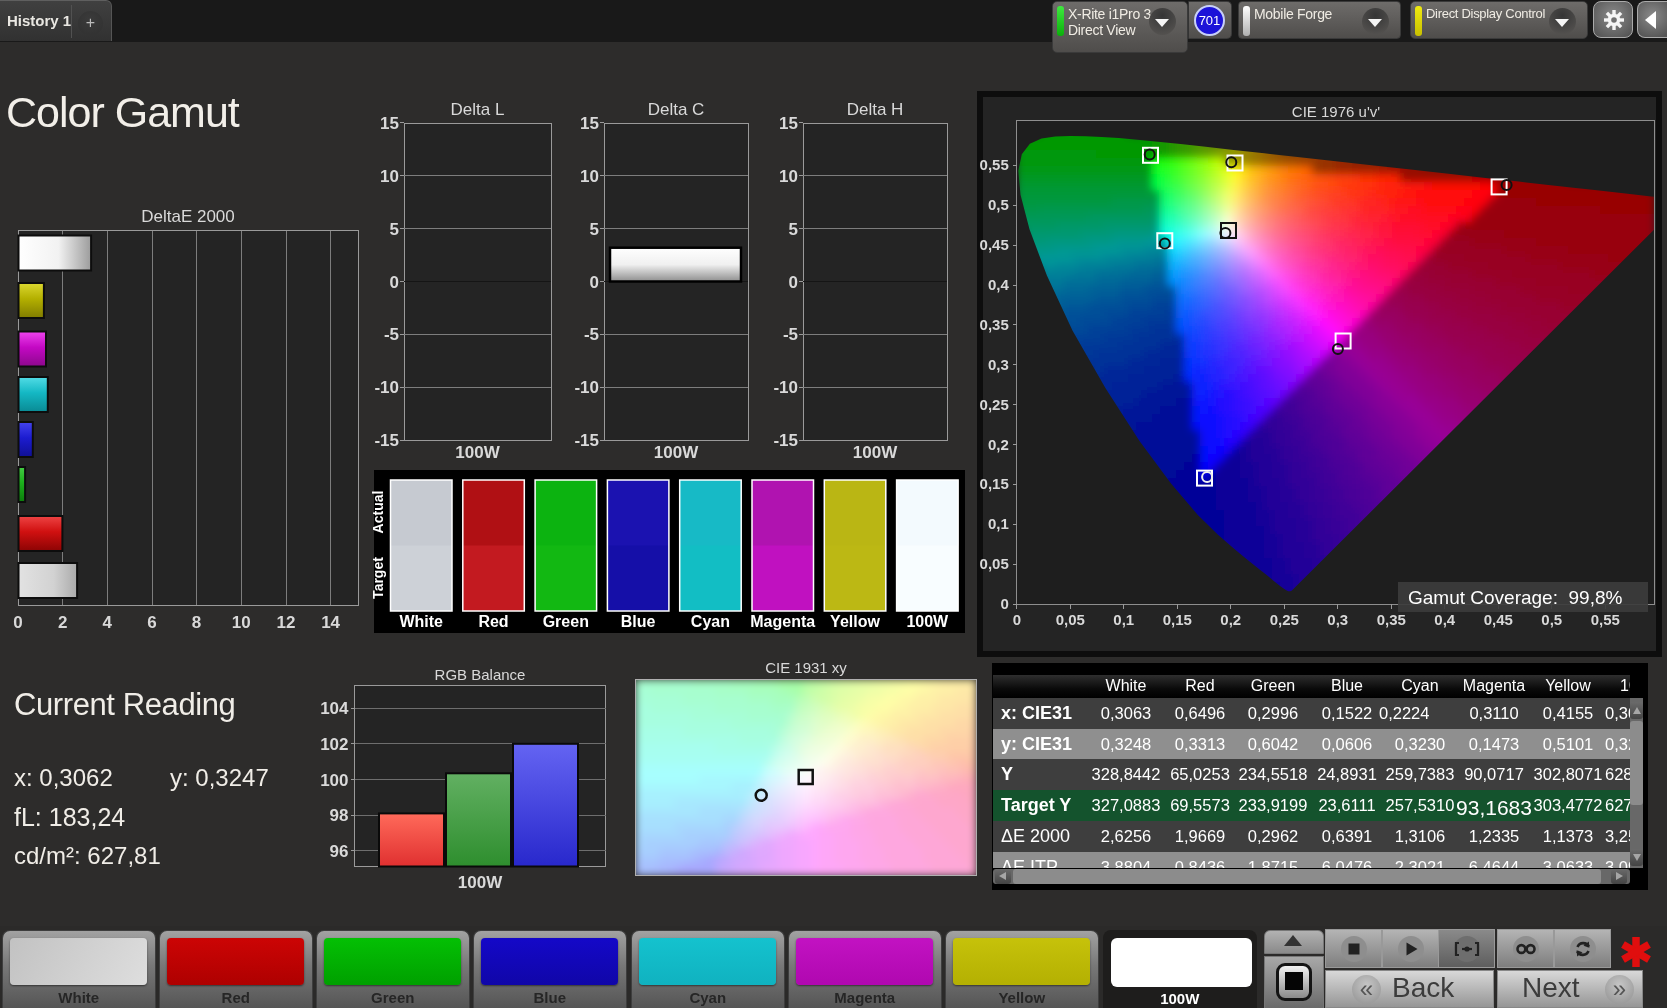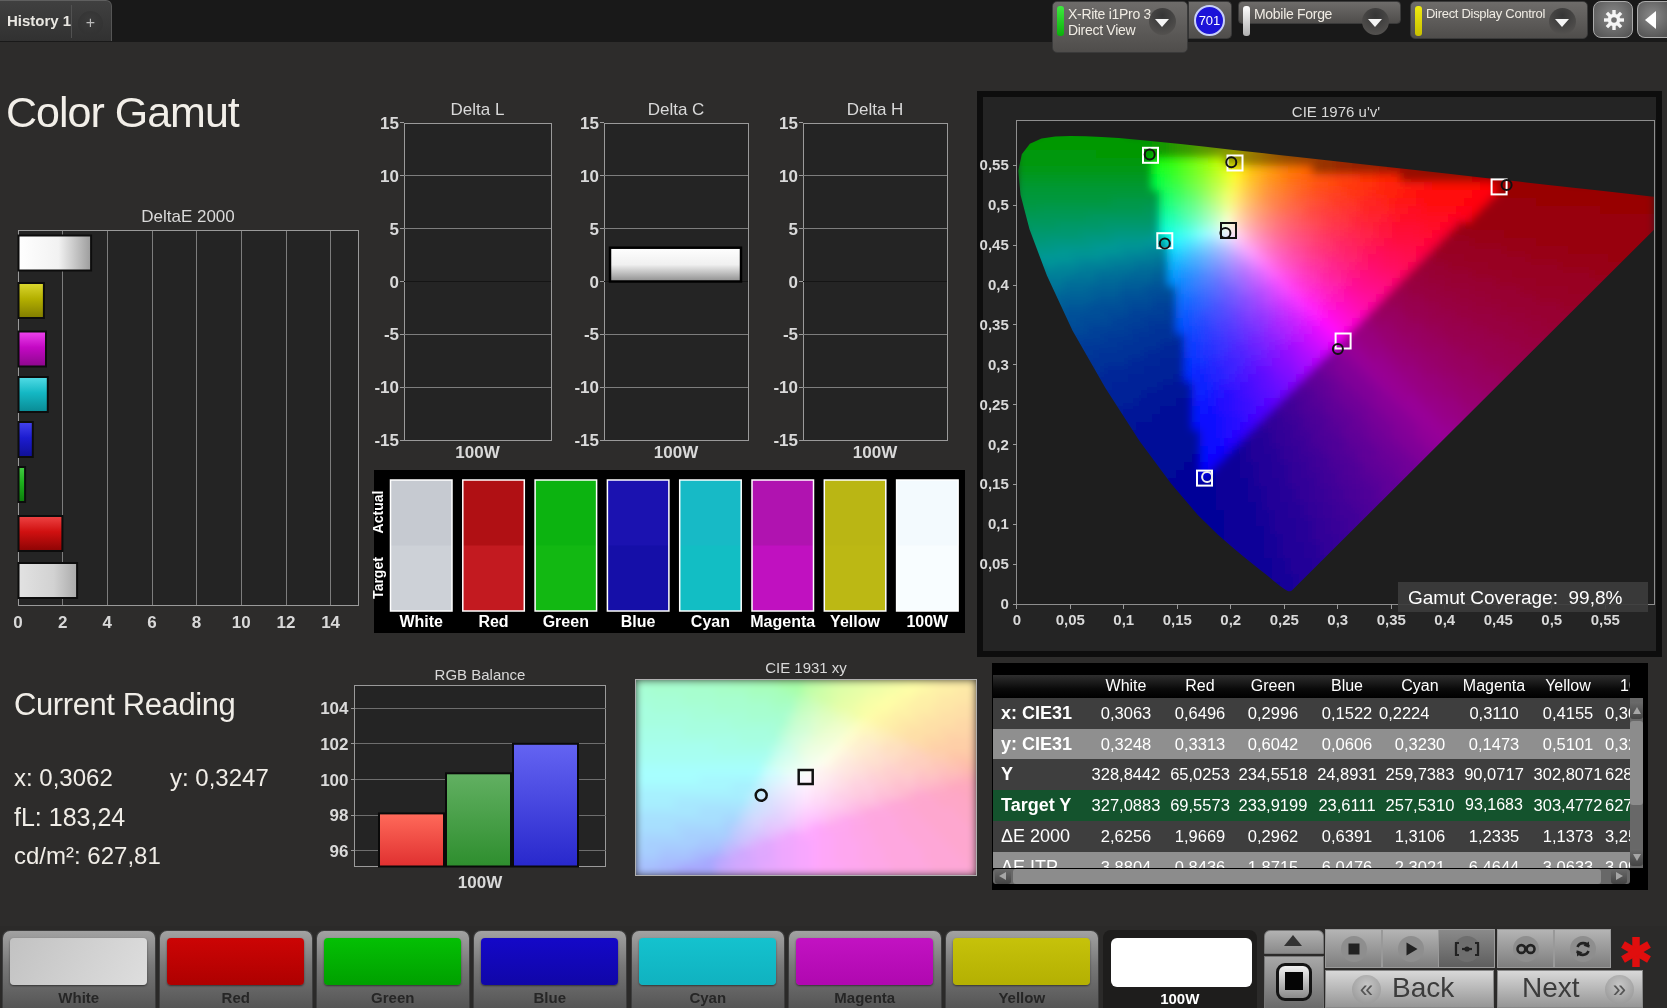--- a/index.html
+++ b/index.html
@@ -18,21 +18,21 @@
  <div class="abs" style="left:4px;top:4px;width:7px;height:30px;border-radius:3px;background:linear-gradient(#3fe83f,#0ab00a)"></div>
  <div class="abs" style="left:15px;top:4px;font-size:14px;letter-spacing:-0.3px;color:#f0ece4">X-Rite i1Pro 3</div>
  <div class="abs" style="left:15px;top:20px;font-size:14px;letter-spacing:-0.3px;color:#f0ece4">Direct View</div>
  <div class="abs" style="left:96px;top:6px;width:27px;height:27px;border-radius:50%;background:radial-gradient(circle at 50% 28%,#353535,#52504e 78%)">
    <div class="abs" style="left:6px;top:11px;width:0;height:0;border-left:7px solid transparent;border-right:7px solid transparent;border-top:8px solid #f5f5f5"></div>
  </div>
 </div>
 <div class="abs" style="left:1188px;top:1px;width:44px;height:38px;background:linear-gradient(#6e6c6a,#4f4d4b);border-radius:0 5px 5px 0;border:1px solid #3a3a3a;border-left:1px solid #333">
  <div class="abs" style="left:5px;top:3px;width:31px;height:31px;border-radius:50%;background:#1c13d8;border:2px solid #c8d0f8;color:#fff;font-size:13px;text-align:center;line-height:27px">701</div>
 </div>
-<div class="abs" style="left:1238px;top:1px;width:163px;height:23px;background:linear-gradient(#6e6c6a,#4f4d4b);border-radius:4px;border:1px solid #3a3a3a">
+<div class="abs" style="left:1238px;top:1px;width:163px;height:38px;background:linear-gradient(#6e6c6a,#4f4d4b);border-radius:4px;border:1px solid #3a3a3a">
  <div class="abs" style="left:4px;top:4px;width:7px;height:30px;border-radius:3px;background:linear-gradient(#ffffff,#b0b0b0)"></div>
  <div class="abs" style="left:15px;top:4px;font-size:14px;letter-spacing:-0.3px;color:#f0ece4">Mobile Forge</div>
 
  <div class="abs" style="left:123px;top:6px;width:27px;height:27px;border-radius:50%;background:radial-gradient(circle at 50% 28%,#353535,#52504e 78%)">
    <div class="abs" style="left:6px;top:11px;width:0;height:0;border-left:7px solid transparent;border-right:7px solid transparent;border-top:8px solid #f5f5f5"></div>
  </div>
 </div>
 <div class="abs" style="left:1410px;top:1px;width:178px;height:38px;background:linear-gradient(#6e6c6a,#4f4d4b);border-radius:5px;border:1px solid #3a3a3a">
  <div class="abs" style="left:4px;top:4px;width:7px;height:30px;border-radius:3px;background:linear-gradient(#f0ea10,#c8c000)"></div>
  <div class="abs" style="left:15px;top:4px;font-size:13px;letter-spacing:-0.3px;color:#f0ece4">Direct Display Control</div>
@@ -2426,21 +2426,21 @@
 <div class="abs" style="left:534px;top:6px;width:82px;font-size:16.5px;color:#fff;text-align:center">302,8071</div>
 <div class="abs" style="left:612px;top:6px;width:80px;font-size:16.5px;color:#fff;text-align:left">628,8442</div>
 </div>
 <div class="abs" style="left:0;top:92px;width:637px;height:31px;background:#14532d">
 <div class="abs" style="left:8px;top:5px;font-size:18px;font-weight:bold;color:#fff">Target Y</div>
 <div class="abs" style="left:92px;top:6px;width:82px;font-size:16.5px;color:#fff;text-align:center">327,0883</div>
 <div class="abs" style="left:166px;top:6px;width:82px;font-size:16.5px;color:#fff;text-align:center">69,5573</div>
 <div class="abs" style="left:239px;top:6px;width:82px;font-size:16.5px;color:#fff;text-align:center">233,9199</div>
 <div class="abs" style="left:313px;top:6px;width:82px;font-size:16.5px;color:#fff;text-align:center">23,6111</div>
 <div class="abs" style="left:386px;top:6px;width:82px;font-size:16.5px;color:#fff;text-align:center">257,5310</div>
-<div class="abs" style="left:460px;top:6px;width:82px;font-size:16px;color:#fff;text-align:center">93,1683</div>
+<div class="abs" style="left:460px;top:6px;width:82px;font-size:21px;color:#fff;text-align:center">93,1683</div>
 <div class="abs" style="left:534px;top:6px;width:82px;font-size:16.5px;color:#fff;text-align:center">303,4772</div>
 <div class="abs" style="left:612px;top:6px;width:80px;font-size:16.5px;color:#fff;text-align:left">627,0883</div>
 </div>
 <div class="abs" style="left:0;top:123px;width:637px;height:31px;background:#3e3e3e">
 <div class="abs" style="left:8px;top:5px;font-size:18px;font-weight:normal;color:#fff">ΔE 2000</div>
 <div class="abs" style="left:92px;top:6px;width:82px;font-size:16.5px;color:#fff;text-align:center">2,6256</div>
 <div class="abs" style="left:166px;top:6px;width:82px;font-size:16.5px;color:#fff;text-align:center">1,9669</div>
 <div class="abs" style="left:239px;top:6px;width:82px;font-size:16.5px;color:#fff;text-align:center">0,2962</div>
 <div class="abs" style="left:313px;top:6px;width:82px;font-size:16.5px;color:#fff;text-align:center">0,6391</div>
 <div class="abs" style="left:386px;top:6px;width:82px;font-size:16.5px;color:#fff;text-align:center">1,3106</div>

